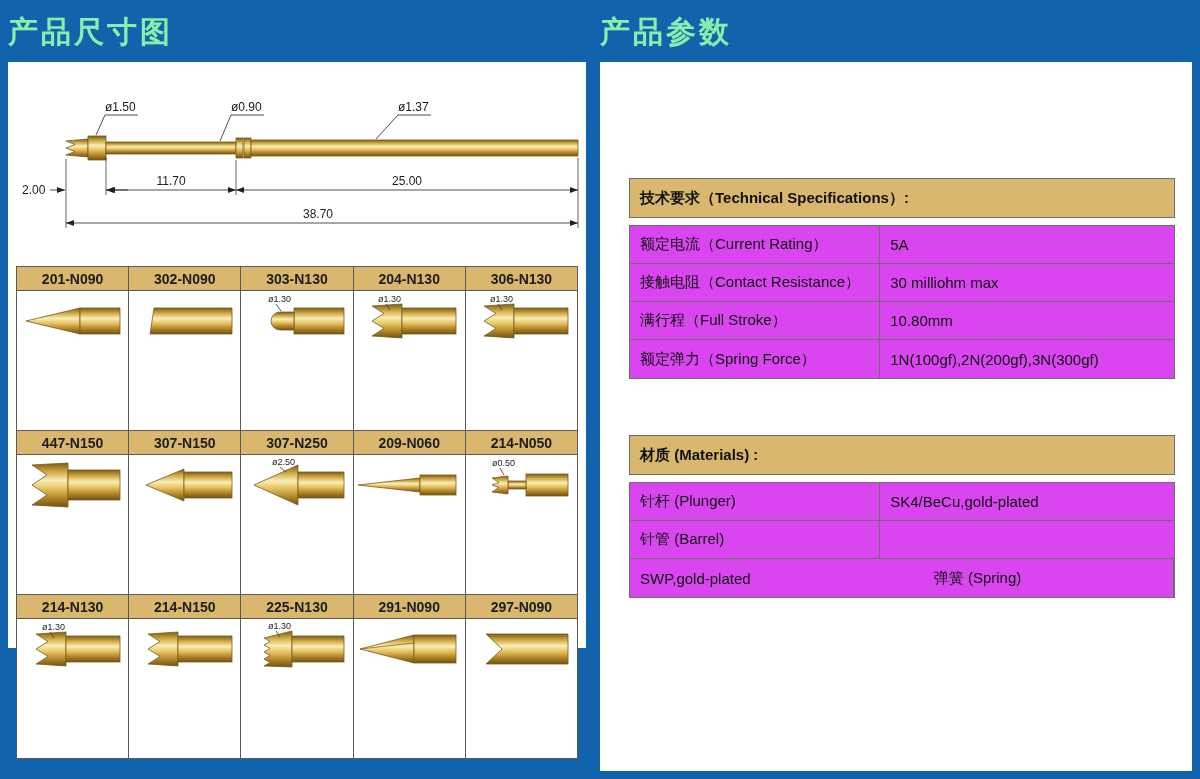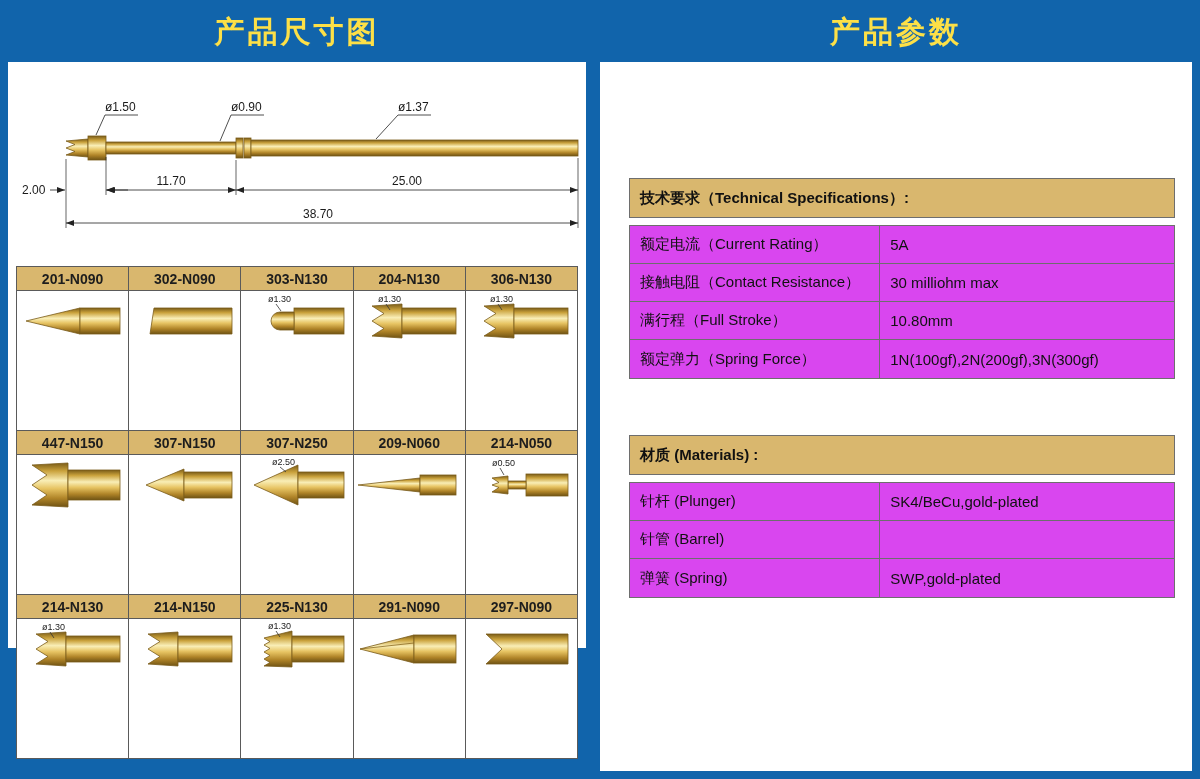--- a/index.html
+++ b/index.html
@@ -5,22 +5,22 @@
   * { margin:0; padding:0; box-sizing:border-box; }
   html,body { width:1200px; height:779px; }
   body {
     background:#1164ab;
     font-family:"Liberation Sans","DejaVu Sans",sans-serif;
     position:relative;
     overflow:hidden;
   }
   .panel-title {
     position:absolute; top:10px; height:44px;
-    color:#fde047; font-size:30px; font-weight:bold;
-    letter-spacing:3px; text-align:center; line-height:44px;
+    color:#86efac; font-size:30px; font-weight:bold;
+    letter-spacing:3px; line-height:44px;
   }
   .panel-title.left  { left:8px;   width:578px; }
   .panel-title.right { left:600px; width:592px; }
 
   .left-panel {
     position:absolute; left:8px; top:62px; width:578px; height:586px;
     background:#ffffff;
   }
   .right-panel {
     position:absolute; left:600px; top:62px; width:592px; height:709px;
@@ -318,19 +318,19 @@
     <div class="table-header">材质 (Materials) :</div>
     <div class="table-rows">
       <div class="table-row">
         <div class="cell label">针杆 (Plunger)</div>
         <div class="cell value">SK4/BeCu,gold-plated</div>
       </div>
       <div class="table-row">
         <div class="cell label">针管 (Barrel)</div>
       </div>
       <div class="table-row">
+        <div class="cell value">SWP,gold-plated</div>
         <div class="cell label">弹簧 (Spring)</div>
-        <div class="cell value">SWP,gold-plated</div>
       </div>
     </div>
   </div>
 
 </div>
 
 </body></html>

